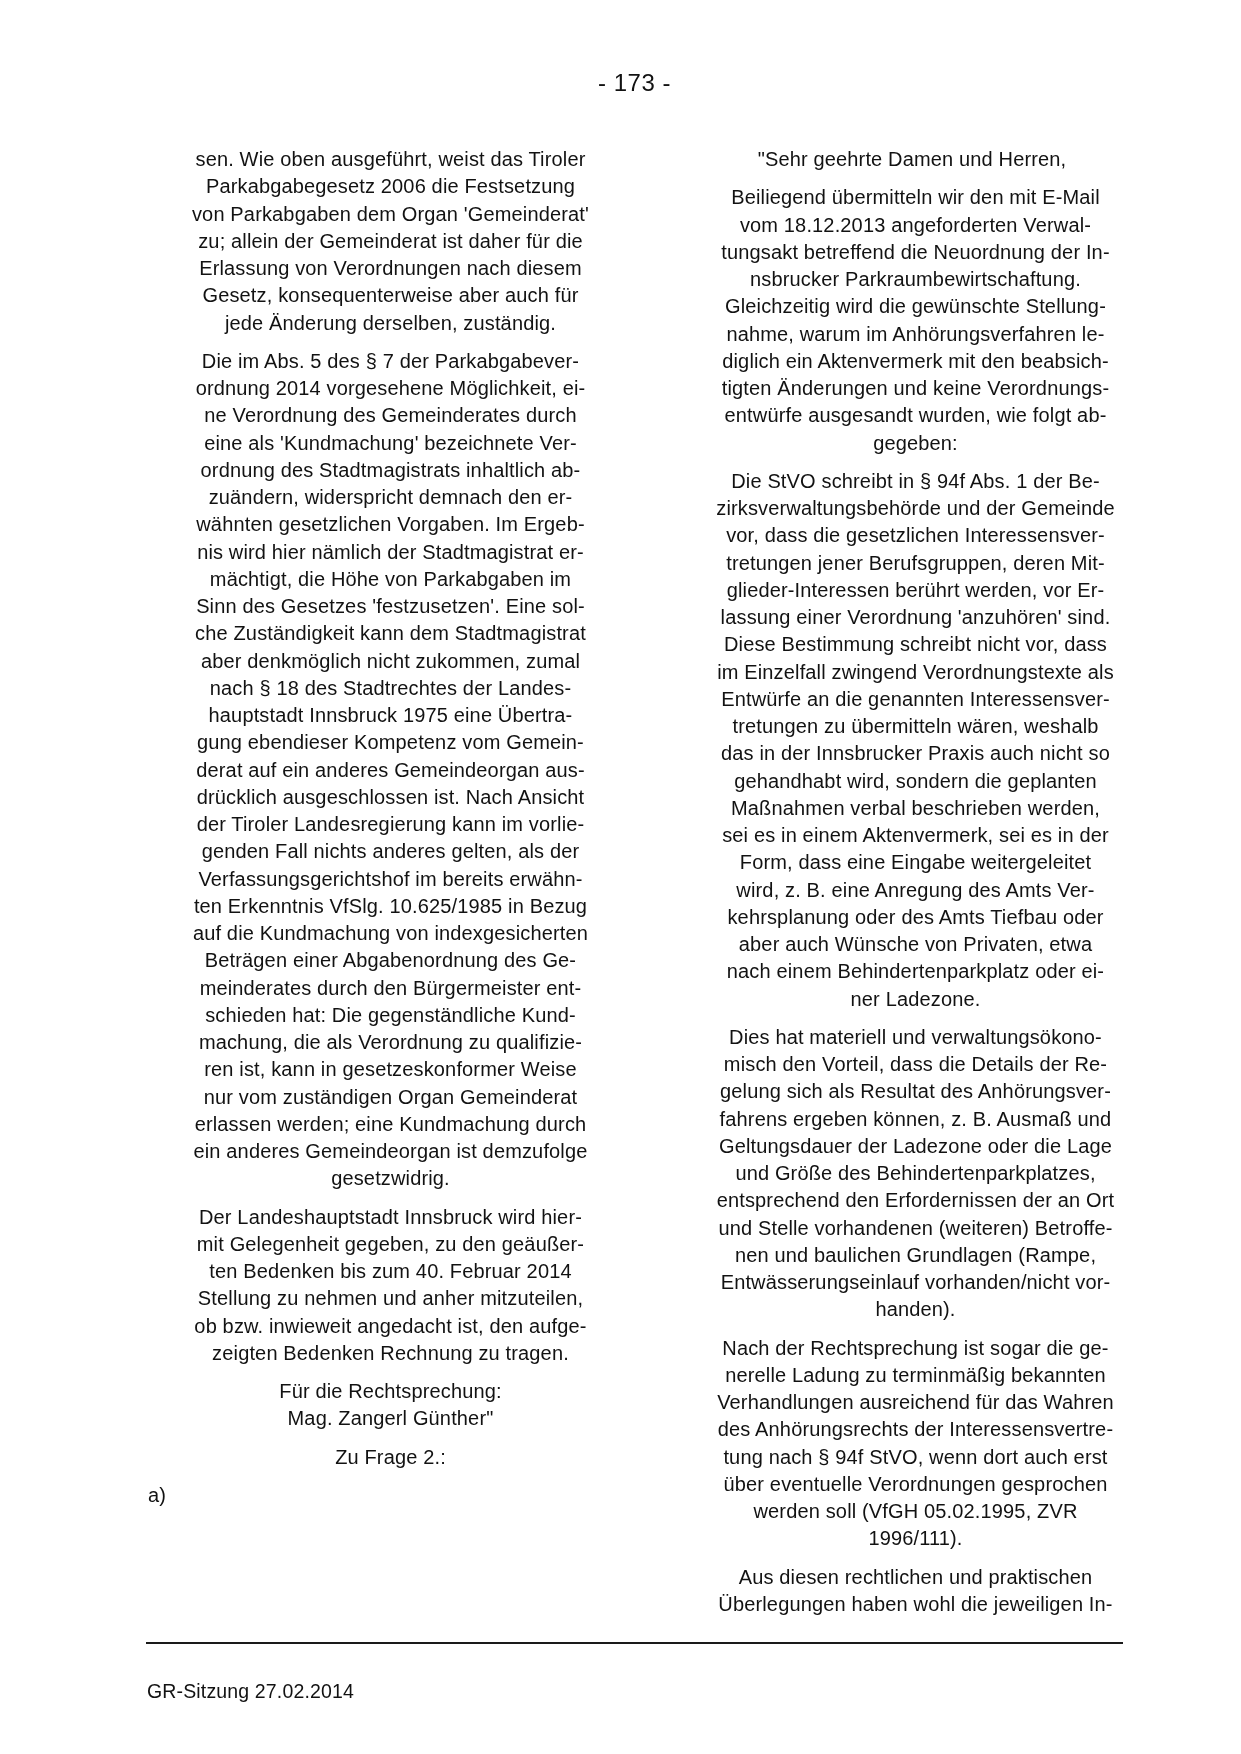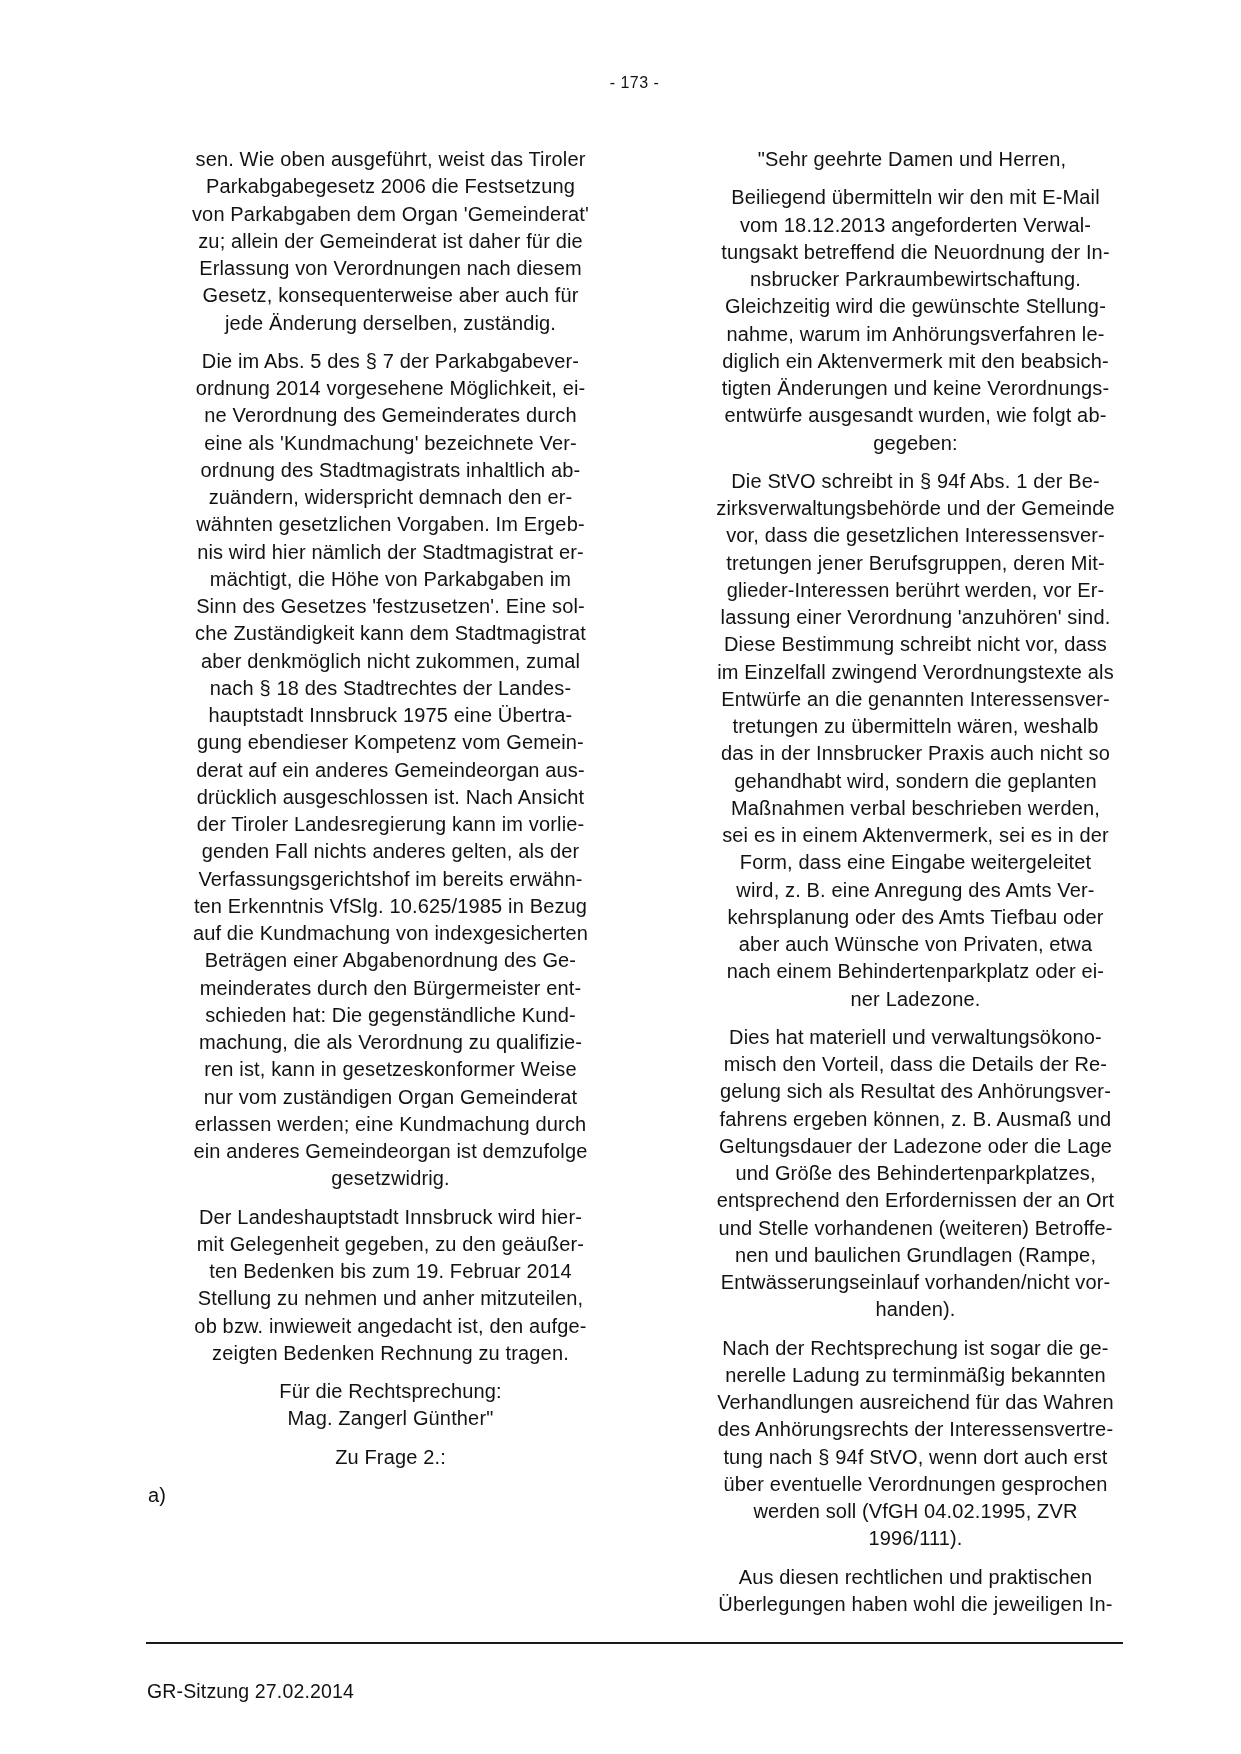--- a/index.html
+++ b/index.html
@@ -16,21 +16,21 @@
     color: #121212;
     font-family: "Liberation Sans", "DejaVu Sans", sans-serif;
     overflow: hidden;
   }
   .page-number {
     position: absolute;
     top: 70px;
     left: 146px;
     width: 977px;
     text-align: center;
-    font-size: 16px;
+    font-size: 24px;
     line-height: 26px;
     letter-spacing: 0.5px;
   }
   .col {
     position: absolute;
     top: 146px;
     width: 485px;
     font-size: 20px;
     line-height: 27.25px;
     letter-spacing: 0.15px;
@@ -118,21 +118,21 @@
 meinderates durch den Bürgermeister ent-
 schieden hat: Die gegenständliche Kund-
 machung, die als Verordnung zu qualifizie-
 ren ist, kann in gesetzeskonformer Weise
 nur vom zuständigen Organ Gemeinderat
 erlassen werden; eine Kundmachung durch
 ein anderes Gemeindeorgan ist demzufolge
 gesetzwidrig.</p>
     <p>Der Landeshauptstadt Innsbruck wird hier-
 mit Gelegenheit gegeben, zu den geäußer-
-ten Bedenken bis zum 19. Februar 2014
+ten Bedenken bis zum 40. Februar 2014
 Stellung zu nehmen und anher mitzuteilen,
 ob bzw. inwieweit angedacht ist, den aufge-
 zeigten Bedenken Rechnung zu tragen.</p>
     <p>Für die Rechtsprechung:
 Mag. Zangerl Günther"</p>
     <p>Zu Frage 2.:</p>
     <div class="list-row">
       <span class="list-marker">a)</span>
     </div>
   </div>
@@ -179,21 +179,21 @@
 und Stelle vorhandenen (weiteren) Betroffe-
 nen und baulichen Grundlagen (Rampe,
 Entwässerungseinlauf vorhanden/nicht vor-
 handen).</p>
     <p>Nach der Rechtsprechung ist sogar die ge-
 nerelle Ladung zu terminmäßig bekannten
 Verhandlungen ausreichend für das Wahren
 des Anhörungsrechts der Interessensvertre-
 tung nach § 94f StVO, wenn dort auch erst
 über eventuelle Verordnungen gesprochen
-werden soll (VfGH 04.02.1995, ZVR
+werden soll (VfGH 05.02.1995, ZVR
 1996/111).</p>
     <p>Aus diesen rechtlichen und praktischen
 Überlegungen haben wohl die jeweiligen In-</p>
   </div>
 
   <div class="footer-rule"></div>
   <div class="footer-text">GR-Sitzung 27.02.2014</div>
 
 </div>
 

